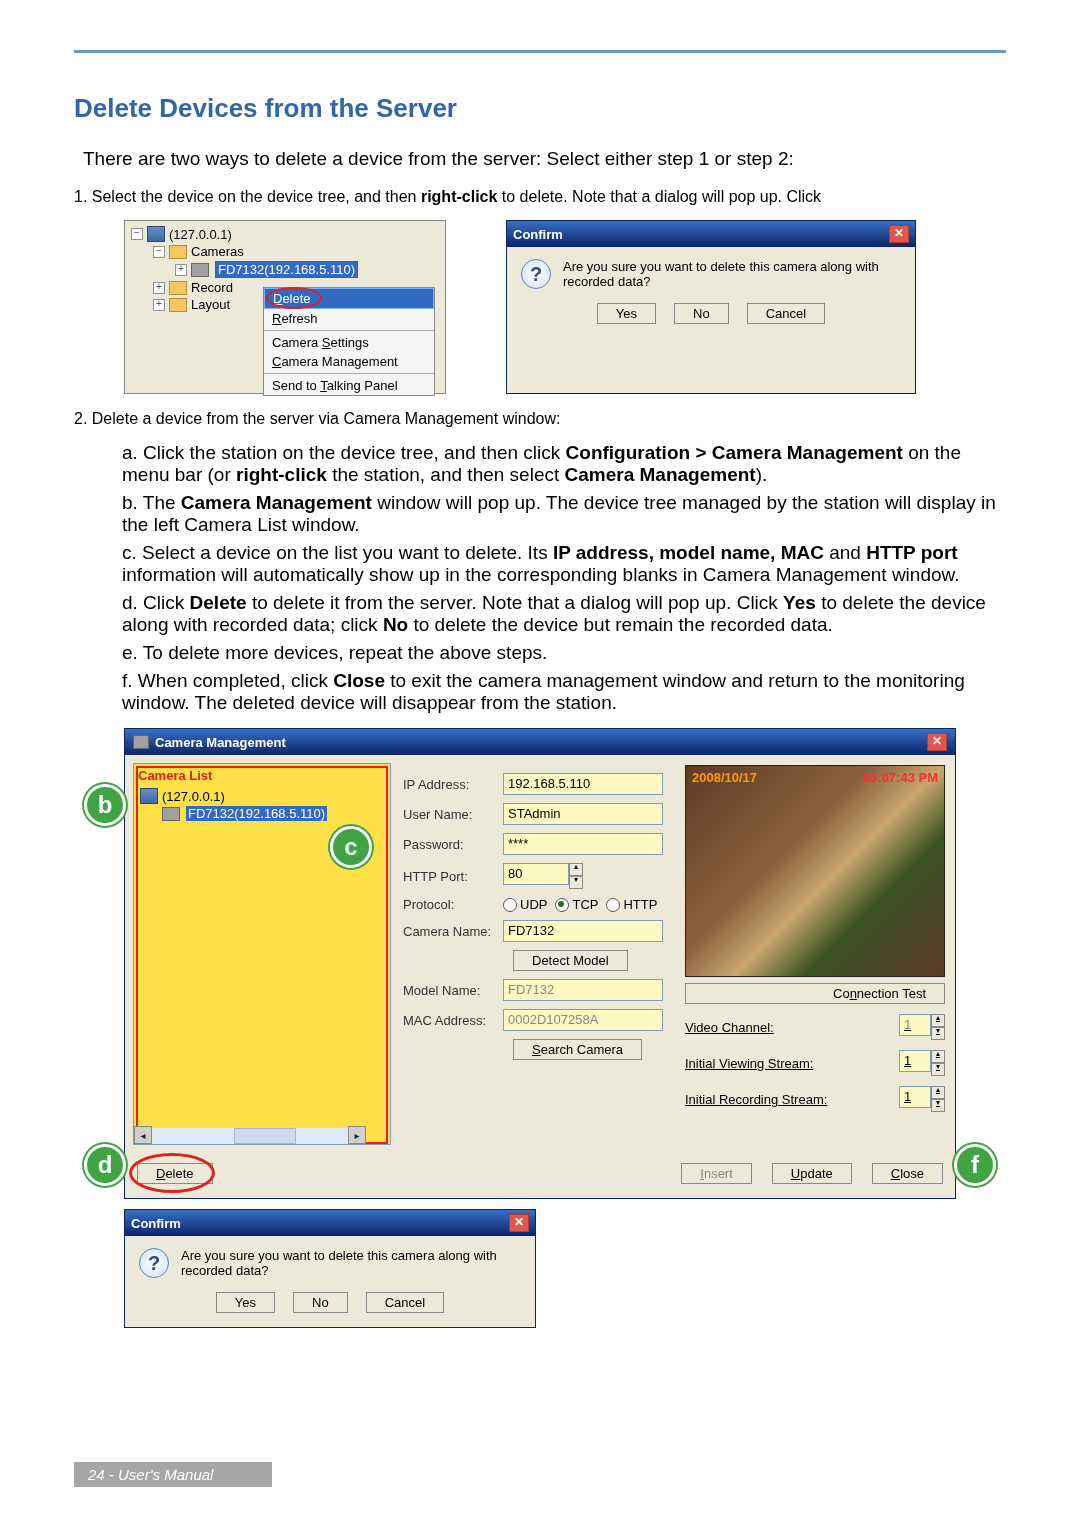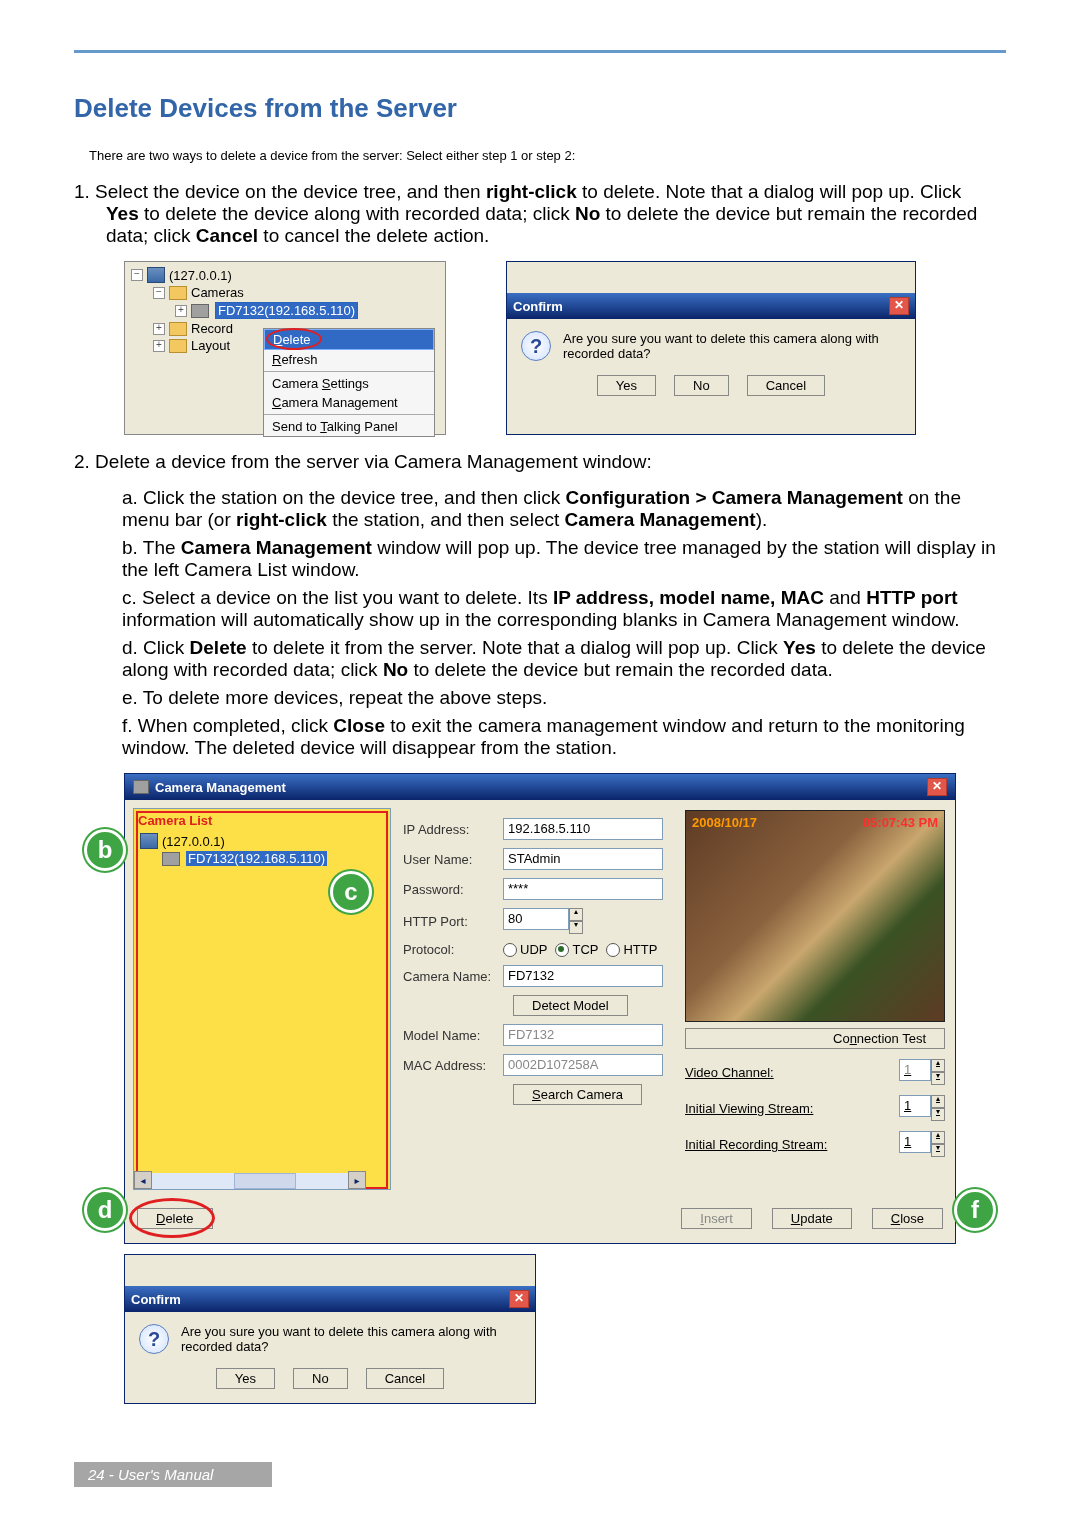--- a/index.html
+++ b/index.html
@@ -26,22 +26,22 @@
     font-size: 17px;
     margin-bottom: 6px;
   }
   .header-underline { border-top: 3px solid #6699cc; margin-bottom: 40px; }
   .section-title {
     color: #3366a9;
     font-size: 26px;
     font-weight: bold;
     margin: 20px 0 24px 0;
   }
-  .intro-text { font-size: 13px; color:#000; margin:0 0 18px 15px; }
-  .num-list-item { font-size: 19px; margin: 0 0 14px 0; }
+  .intro-text { font-size: 19px; color:#000; margin:0 0 18px 9px; }
+  .num-list-item { font-size: 16px; margin: 0 0 14px 0; }
   .num-list-item .li-body { padding-left: 32px; }
   .sub-letter-item { font-size: 19px; margin: 6px 0 6px 48px; }
   strong { font-weight: bold; }
   .screenshots-row { display:flex; gap:60px; margin: 8px 0 16px 50px; }
   .tree-sshot {
     width: 320px; height: 172px; background:#ece9d8;
     border:1px solid #888; font-size: 13px; position:relative;
   }
   .node { display:flex; align-items:center; gap:4px; padding:1px 0; }
   .exp { width:10px; height:10px; border:1px solid #919191; text-align:center; line-height:8px; font-size:10px; background:#fff; color:#555; }
@@ -58,21 +58,21 @@
   .ctx-sep { height:1px; background:#aaa; margin:2px 0;}
   .tree-sshot .oval-highlight {
     position:absolute; border:2px solid #e02020; border-radius:50%; width:52px; height:18px;
     left:141px; top:66px;
   }
   .confirm-box {
     width:408px; border:1px solid #0a246a; font-size:13px; background:#ece9d8;
   }
   .confirm-titlebar {
     background:linear-gradient(#3a6fc3,#0a246a); color:#fff; font-weight:bold;
-    padding:4px 6px; display:flex; justify-content:space-between; align-items:center;margin-top:31px;
+    padding:4px 6px; display:flex; justify-content:space-between; align-items:center;
   }
   .closeX { width:18px; height:16px; background:#e25749; border:1px solid #b33a2e; color:#fff; font-weight:bold; text-align:center; line-height:14px; font-size:12px; }
   .confirm-body { padding:12px 14px 6px 14px; display:flex; gap:12px; align-items:flex-start; }
   .qmark { width:28px; height:28px; border-radius:50%; background:radial-gradient(#fff,#cfe0ff); border:1px solid #5a7fbf; color:#2a4a96; font-weight:bold; font-size:20px; text-align:center; line-height:28px; }
   .confirm-btns { display:flex; gap:18px; justify-content:center; padding:8px 0 14px 0; }
   .winbtn { background:#ece9d8; border:1px solid #888; padding:2px 18px; font-size:13px; }
 
   .cam-mgmt-wrap { position:relative; margin-left:50px; }
   .cam-mgmt {
     width:830px; border:1px solid #0a246a; background:#ece9d8; font-size:13px;
@@ -91,21 +91,21 @@
   .cm-left .rect-highlight { position:absolute; border:2px solid #e02020; width:248px; height:374px; left:2px; top:2px; pointer-events:none; }
   .sel-cam { background:#316ac5; color:#fff; padding:0 2px; margin-left:2px; }
   .scroll-left-track { position:absolute; left:0; bottom:0; width:232px; height:16px; background:#dfe8f6; }
   .scroll-btn { width:16px; height:16px; background:#d4d0c8; border:1px solid #888; display:inline-flex;align-items:center;justify-content:center;font-size:10px; color:#0a246a; }
   .scroll-thumb { position:absolute; left:100px; bottom:0; width:60px; height:14px; background:#cfd9eb; border:1px solid #a0b4d8;}
   .scroll-btn.left{position:absolute; left:0; bottom:0;}
   .scroll-btn.right{position:absolute; right:0; bottom:0;}
   .cm-mid { padding:10px 4px; flex:1; }
   .fld-row { display:flex; align-items:center; margin:8px 0; }
   .fld-label { width:100px; color:#333; }
-  .txt { border:1px solid #7f9db9; background:#ffffff; padding:2px 4px; height:16px; }
+  .txt { border:1px solid #7f9db9; background:#fef9c3; padding:2px 4px; height:16px; }
   .txt.ro { color:#888; }
   .w150{width:150px;} .w56{width:56px;}
   .spinner { display:flex; }
   .spinbtns{ width:14px; display:flex; flex-direction:column; }
   .spinb{height:11px;background:#ece9d8;border:1px solid #888;font-size:8px;line-height:6px;text-align:center;}
   .radio{width:12px;height:12px;border-radius:50%;border:1px solid #555;display:inline-block;vertical-align:middle;margin-right:3px;position:relative;background:#fff;}
   .radio.sel::after{content:'';position:absolute;left:2px;top:2px;width:6px;height:6px;border-radius:50%;background:#2a6b2a;}
   .rg{display:inline-flex;align-items:center;margin-right:8px;font-size:13px;}
   .cm-right { width:260px; padding:10px 10px 10px 0; }
   .preview {
@@ -144,23 +144,20 @@
 <body>
 
 <div class="page">
   <div class="header-underline"></div>
 
   <div class="section-title">Delete Devices from the Server</div>
   <p class="intro-text">There are two ways to delete a device from the server: Select either step 1 or step 2:</p>
 
   <div class="num-list-item">
     <span>1. Select the device on the device tree, and then </span><strong>right-click</strong><span> to delete. Note that a dialog will pop up. Click </span>
-    <div class="li-body">
-      <strong>Yes</strong><span> to delete the device along with recorded data; click </span><strong>No</strong><span> to delete the device but remain the recorded data; click </span><strong>Cancel</strong><span> to cancel the delete action.</span>
-    </div>
   </div>
 
   <div class="screenshots-row">
 
     <div class="tree-sshot">
       <div style="padding:4px 6px;">
         <div class="node">
             <span class="exp">−</span>
             <span class="ic-monitor"></span>
             <span>(127.0.0.1)</span>

